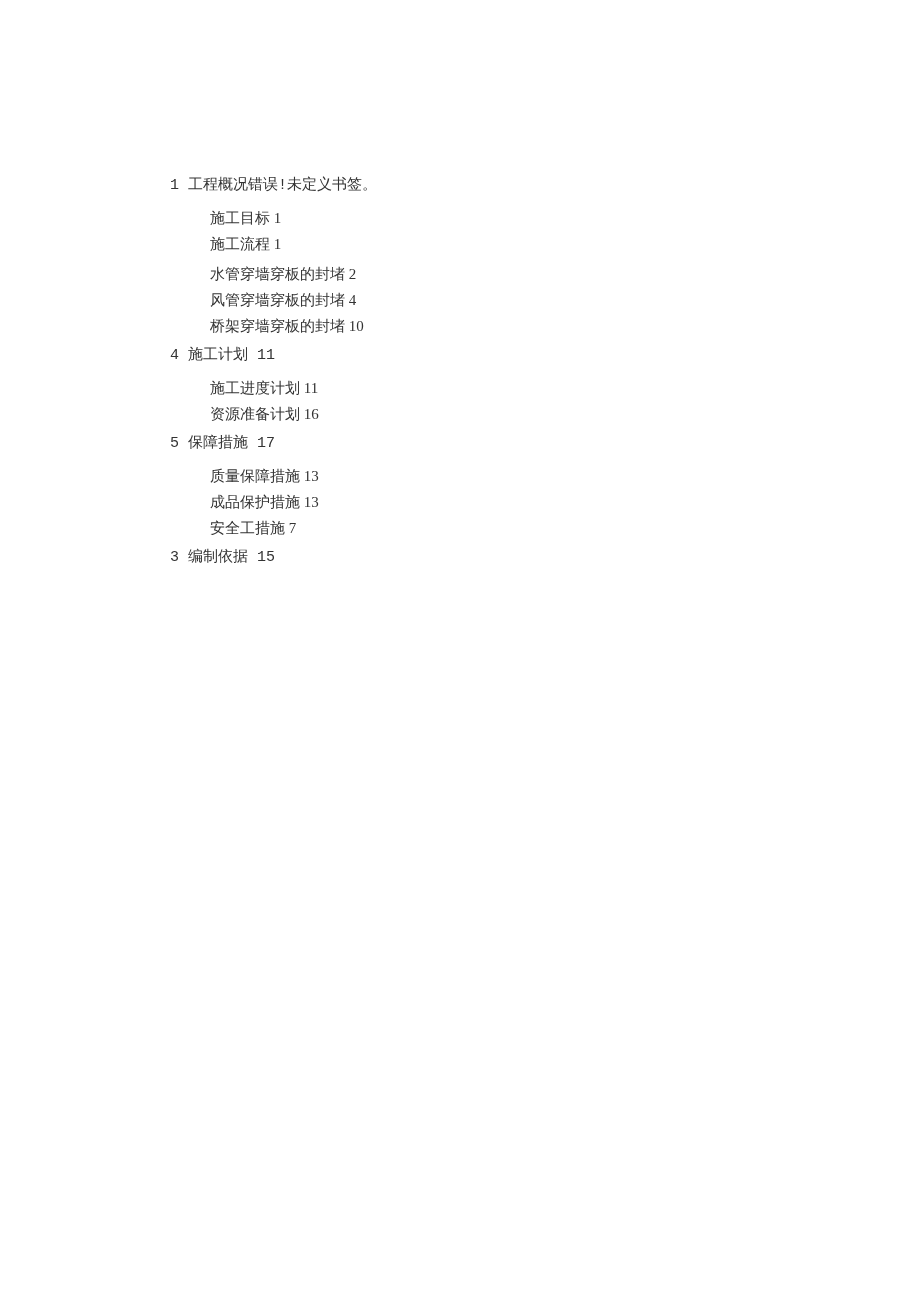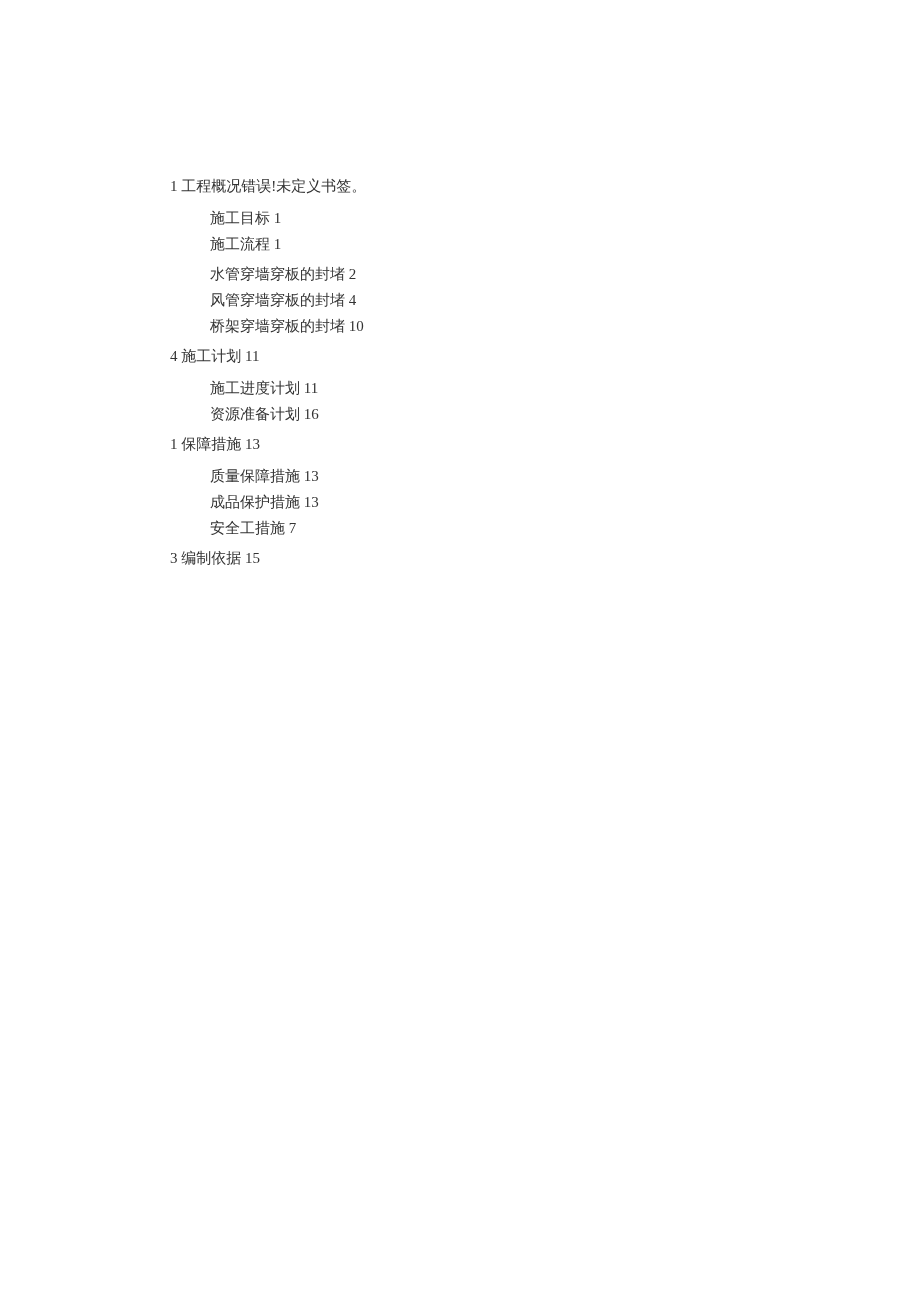--- a/index.html
+++ b/index.html
@@ -13,20 +13,21 @@
       background: #ffffff;
       font-family: "SimSun", "Microsoft YaHei", serif;
       font-size: 15px;
       color: #333333;
       padding: 170px 170px 0 170px;
       line-height: 1.6;
     }
     .toc-level-1 {
       margin-bottom: 8px;
       margin-top: 4px;
+      font-family: Liberation Mono, monospace;
     }
     .toc-level-2 {
       padding-left: 40px;
       margin-bottom: 2px;
     }
     .toc-section {
       margin-bottom: 6px;
     }
   </style>
 </head>
@@ -49,21 +50,21 @@
     <div class="toc-level-2">桥架穿墙穿板的封堵 10</div>
   </div>
 
   <div class="toc-section">
     <div class="toc-level-1">4 施工计划 11</div>
     <div class="toc-level-2">施工进度计划 11</div>
     <div class="toc-level-2">资源准备计划 16</div>
   </div>
 
   <div class="toc-section">
-    <div class="toc-level-1">1 保障措施 13</div>
+    <div class="toc-level-1">5 保障措施 17</div>
     <div class="toc-level-2">质量保障措施 13</div>
     <div class="toc-level-2">成品保护措施 13</div>
     <div class="toc-level-2">安全工措施 7</div>
   </div>
 
   <div class="toc-section">
     <div class="toc-level-1">3 编制依据 15</div>
   </div>
 
 </div>

